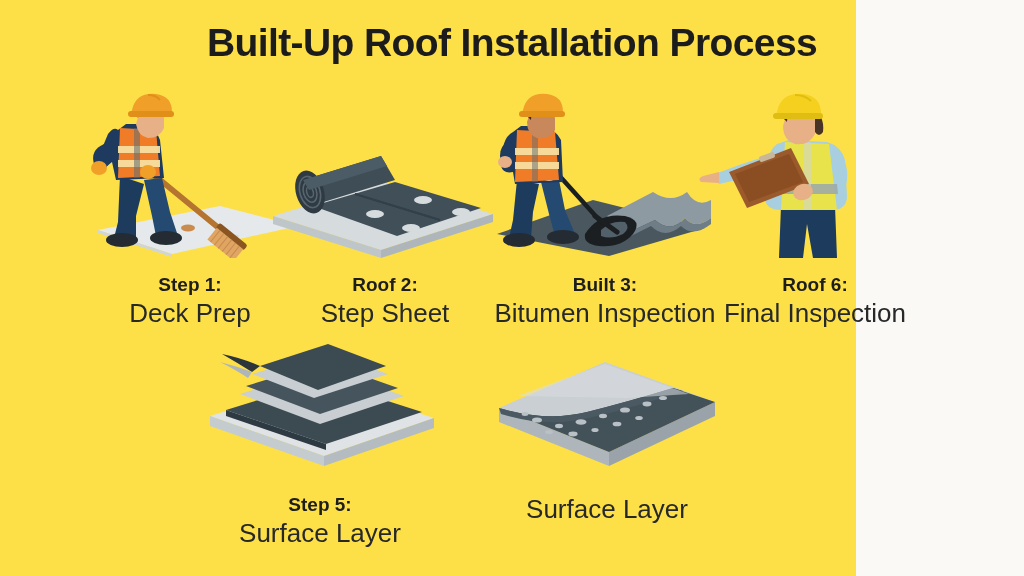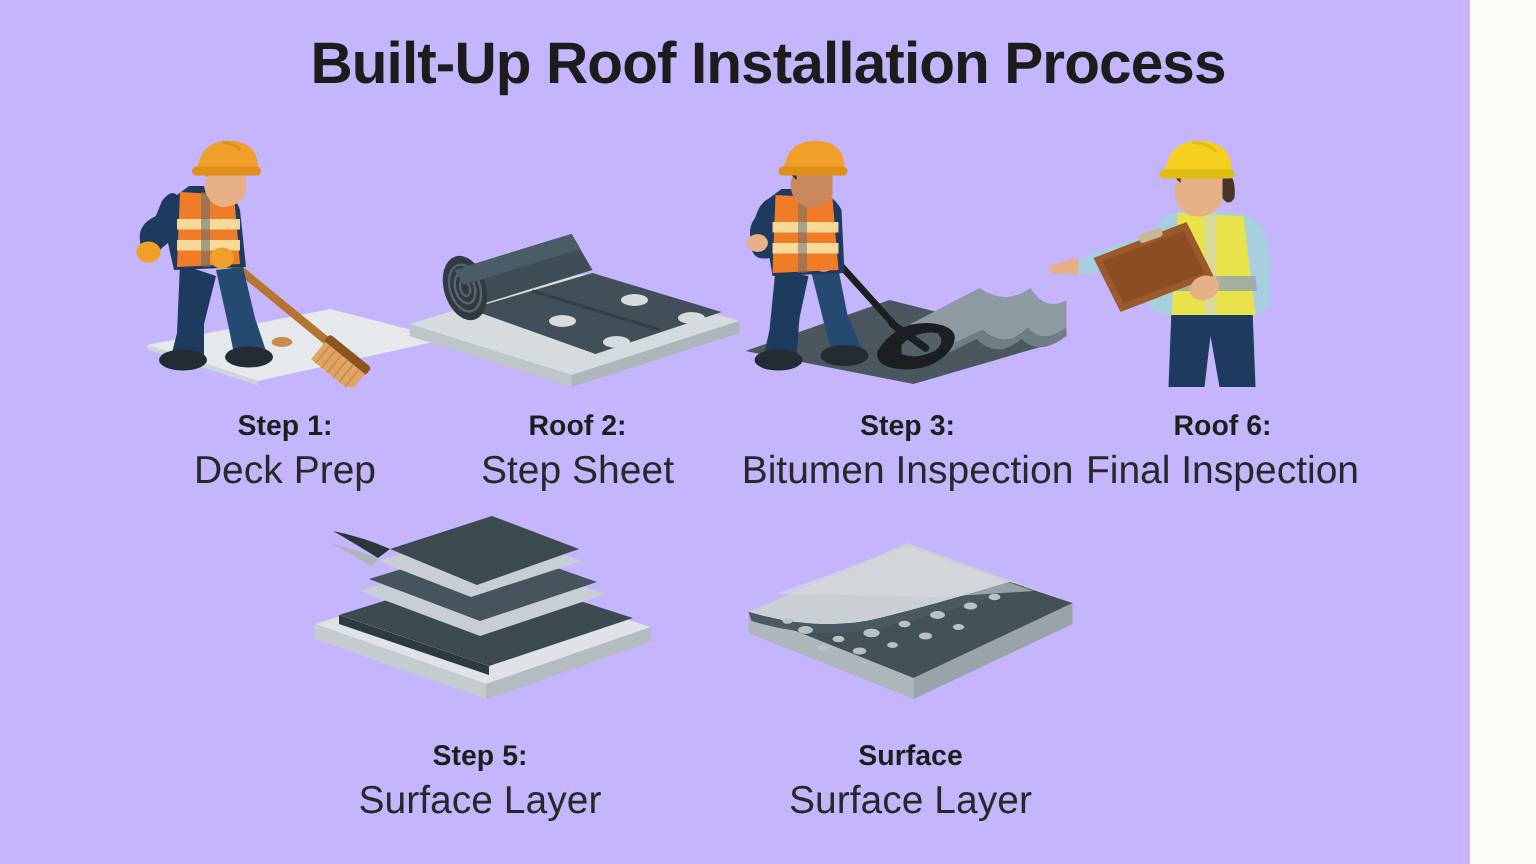--- a/index.html
+++ b/index.html
@@ -9,23 +9,23 @@
   body {
     width: 1024px;
     height: 576px;
     background: #faf9f5;
     font-family: "Liberation Sans", sans-serif;
     overflow: hidden;
     position: relative;
   }
   #infographic {
     position: relative;
-    width: 980px;
+    width: 856px;
     height: 576px;
-    background: #c4b5fd;
+    background: #fde047;
   }
   #page-title {
     position: absolute;
     top: 22px;
     left: 0;
     width: 1024px;
     text-align: center;
     font-size: 39px;
     font-weight: 700;
     letter-spacing: -0.6px;
@@ -188,21 +188,21 @@
       <rect x="40" y="74" width="44" height="7" fill="#f7dfa0" opacity="0.95"></rect>
       <path d="M57,42 L63,42 L63,94 L57,94 Z" fill="#5f6b73" opacity="0.5"></path>
 
       <path d="M58,16 Q76,14 80,30 L80,42 Q74,52 62,50 Q52,46 52,34 Z" fill="#c9885c"></path>
       <path d="M52,28 Q54,14 70,12 Q56,20 56,32 Z" fill="#3a2818"></path>
 
       <path d="M48,22 Q52,4 72,6 Q88,8 88,24 L86,27 L46,27 Z" fill="#f0a028"></path>
       <rect x="44" y="23" width="46" height="6" rx="3" fill="#e08f18"></rect>
     </svg>
     <div class="step-caption" style="left:0; top:170px;">
-      <span class="step-num">Step 3:</span>
+      <span class="step-num">Built 3:</span>
       <span class="step-desc">Bitumen Inspection</span>
     </div>
   </div>
 
   <div class="step" style="left:685px; top:88px; width:260px; height:170px;">
     <svg class="step-art" width="260" height="170" viewBox="0 0 260 170">
 
       <path d="M96,118 L94,170 L118,170 L122,136 L128,170 L152,170 L150,118 Z" fill="#1d3b5c"></path>
 
       <path d="M92,56 Q84,62 82,76 L80,112 Q82,122 96,122 L150,122 Q162,120 162,108 L160,72 Q156,58 142,54 L104,52 Z" fill="#a8cfe0"></path>
@@ -286,18 +286,17 @@
         <ellipse cx="118" cy="90" rx="3.6" ry="2"></ellipse>
         <ellipse cx="140" cy="84" rx="4.4" ry="2.3"></ellipse>
         <ellipse cx="162" cy="78" rx="3.8" ry="2"></ellipse>
         <ellipse cx="48" cy="74" rx="3.4" ry="1.9"></ellipse>
         <ellipse cx="186" cy="58" rx="4" ry="2.1"></ellipse>
       </g>
 
       <polygon points="40,56 128,24 212,54 150,58" fill="#d8dde0" opacity="0.55"></polygon>
     </svg>
     <div class="step-caption" style="left:0; top:138px;">
-      <span class="step-num">Surface</span>
       <span class="step-desc">Surface Layer</span>
     </div>
   </div>
 
 </div>
 
 </body></html>

